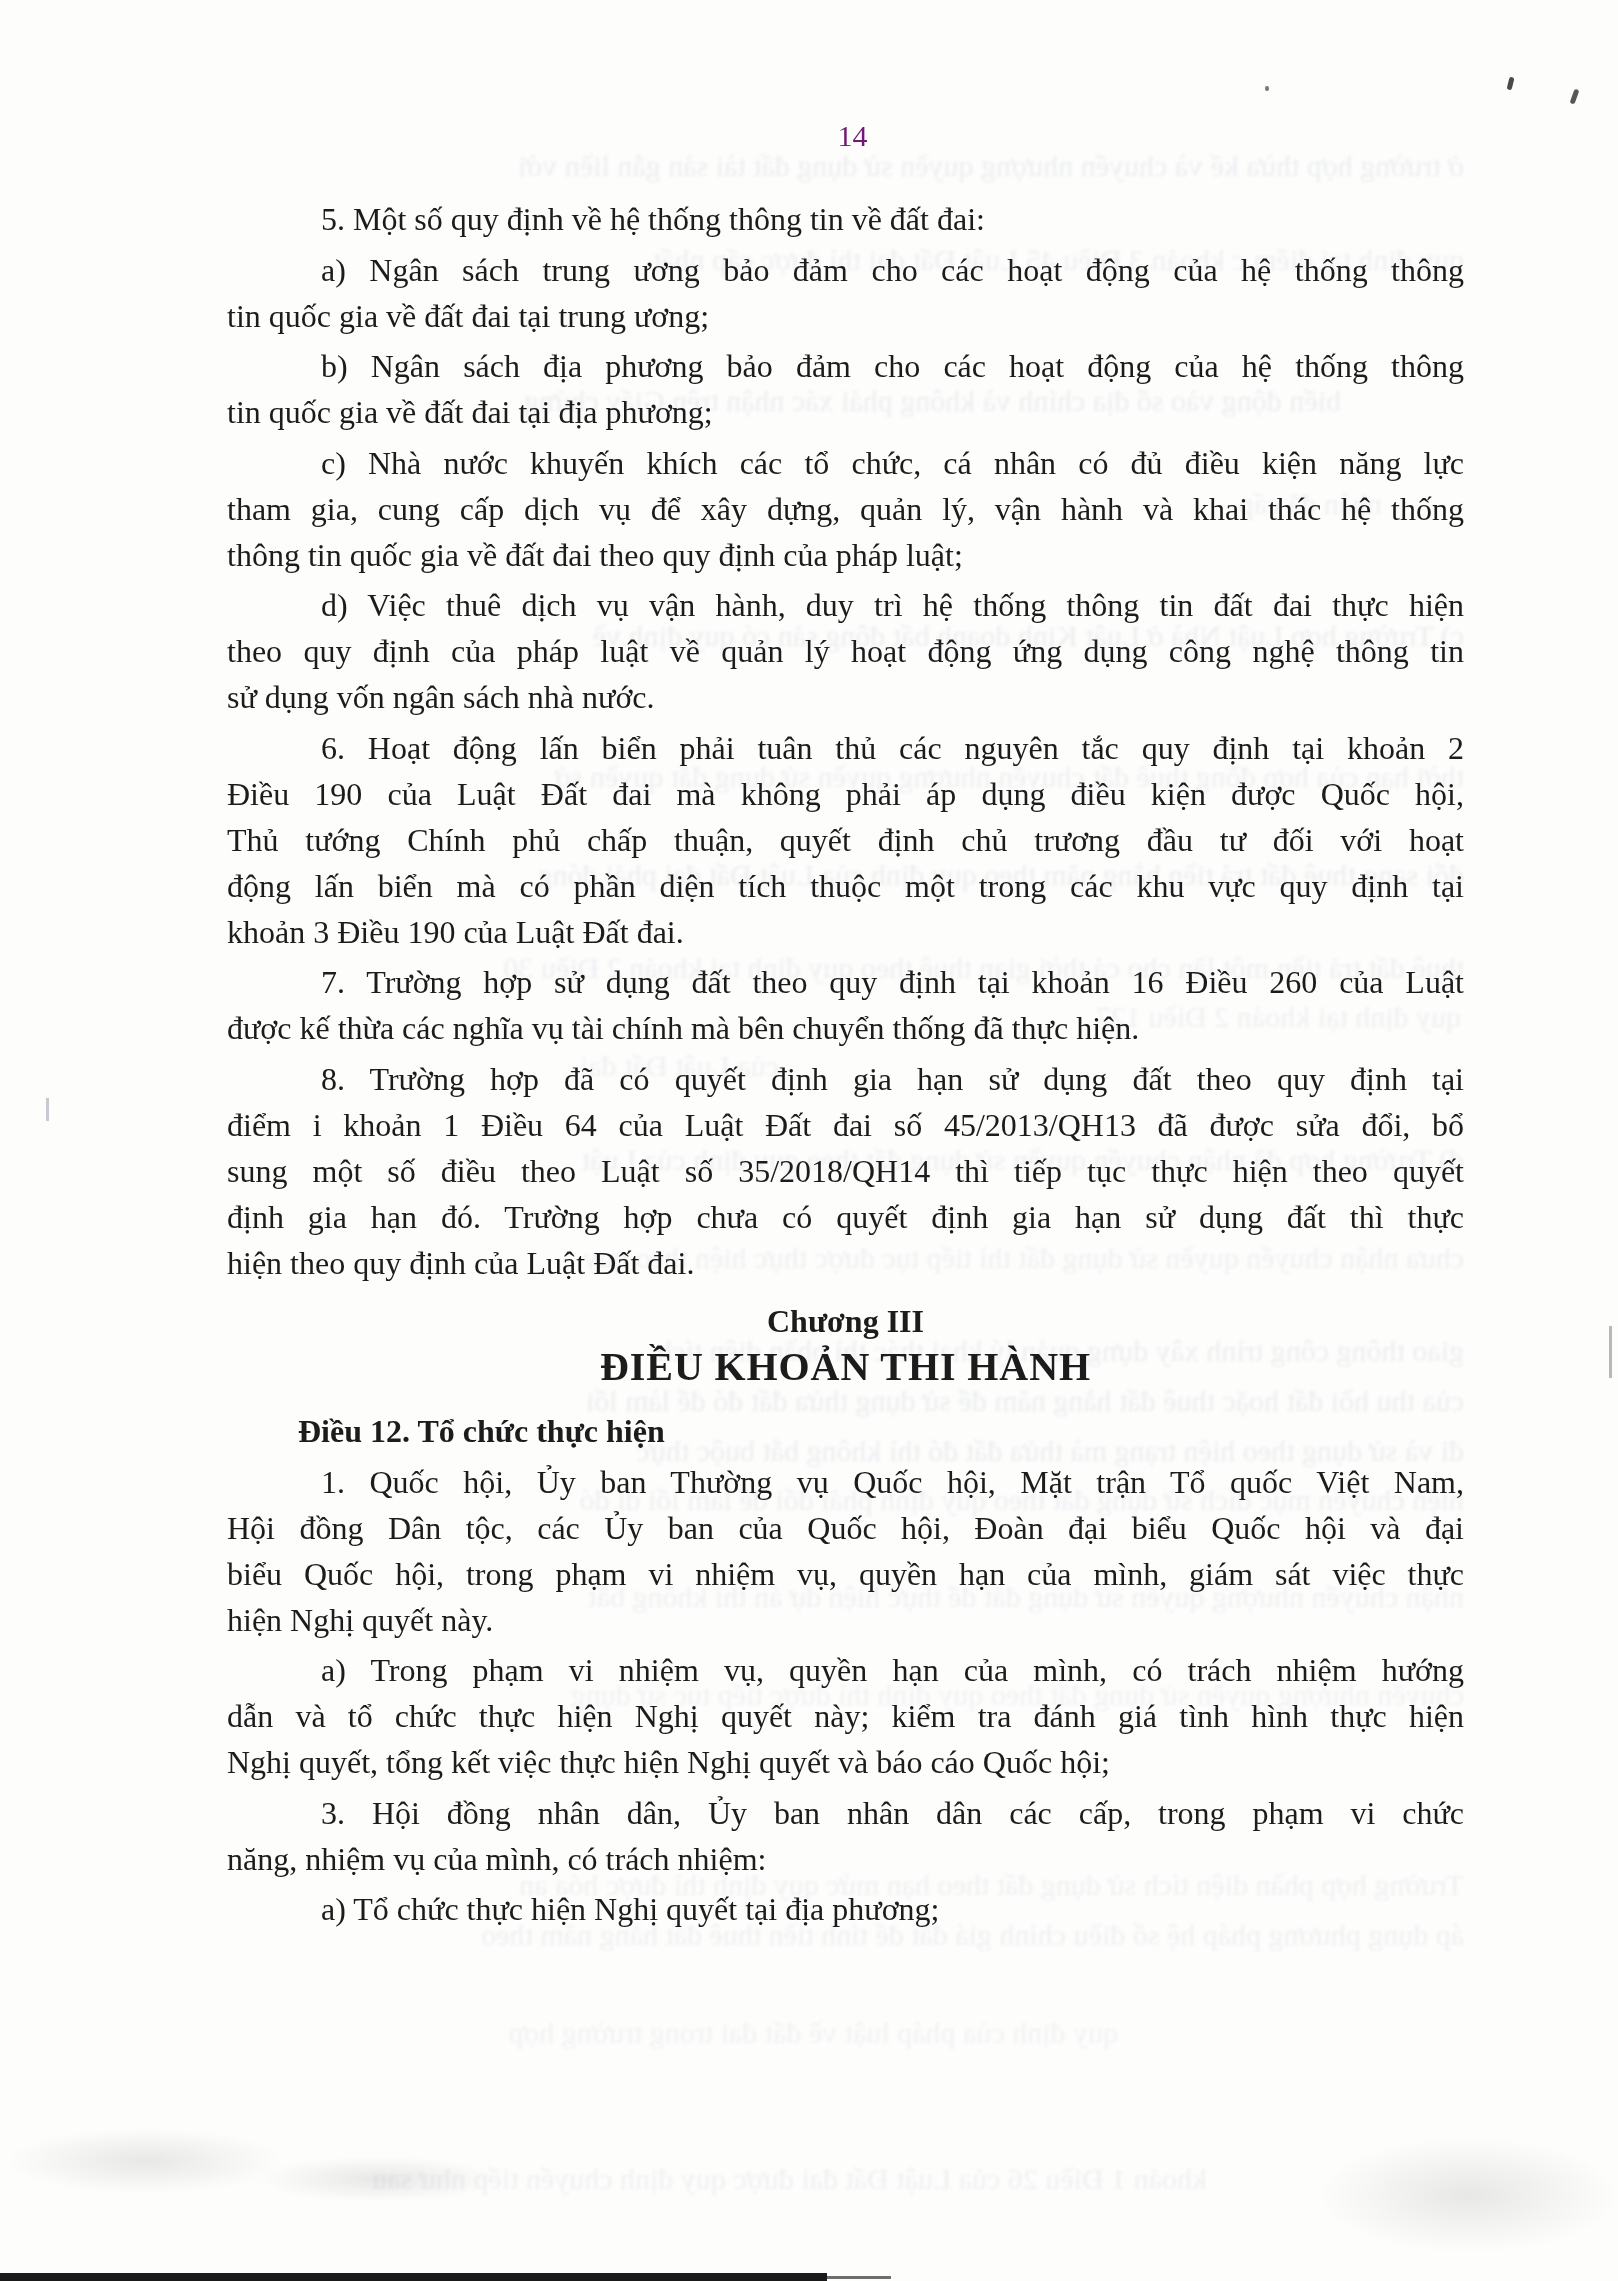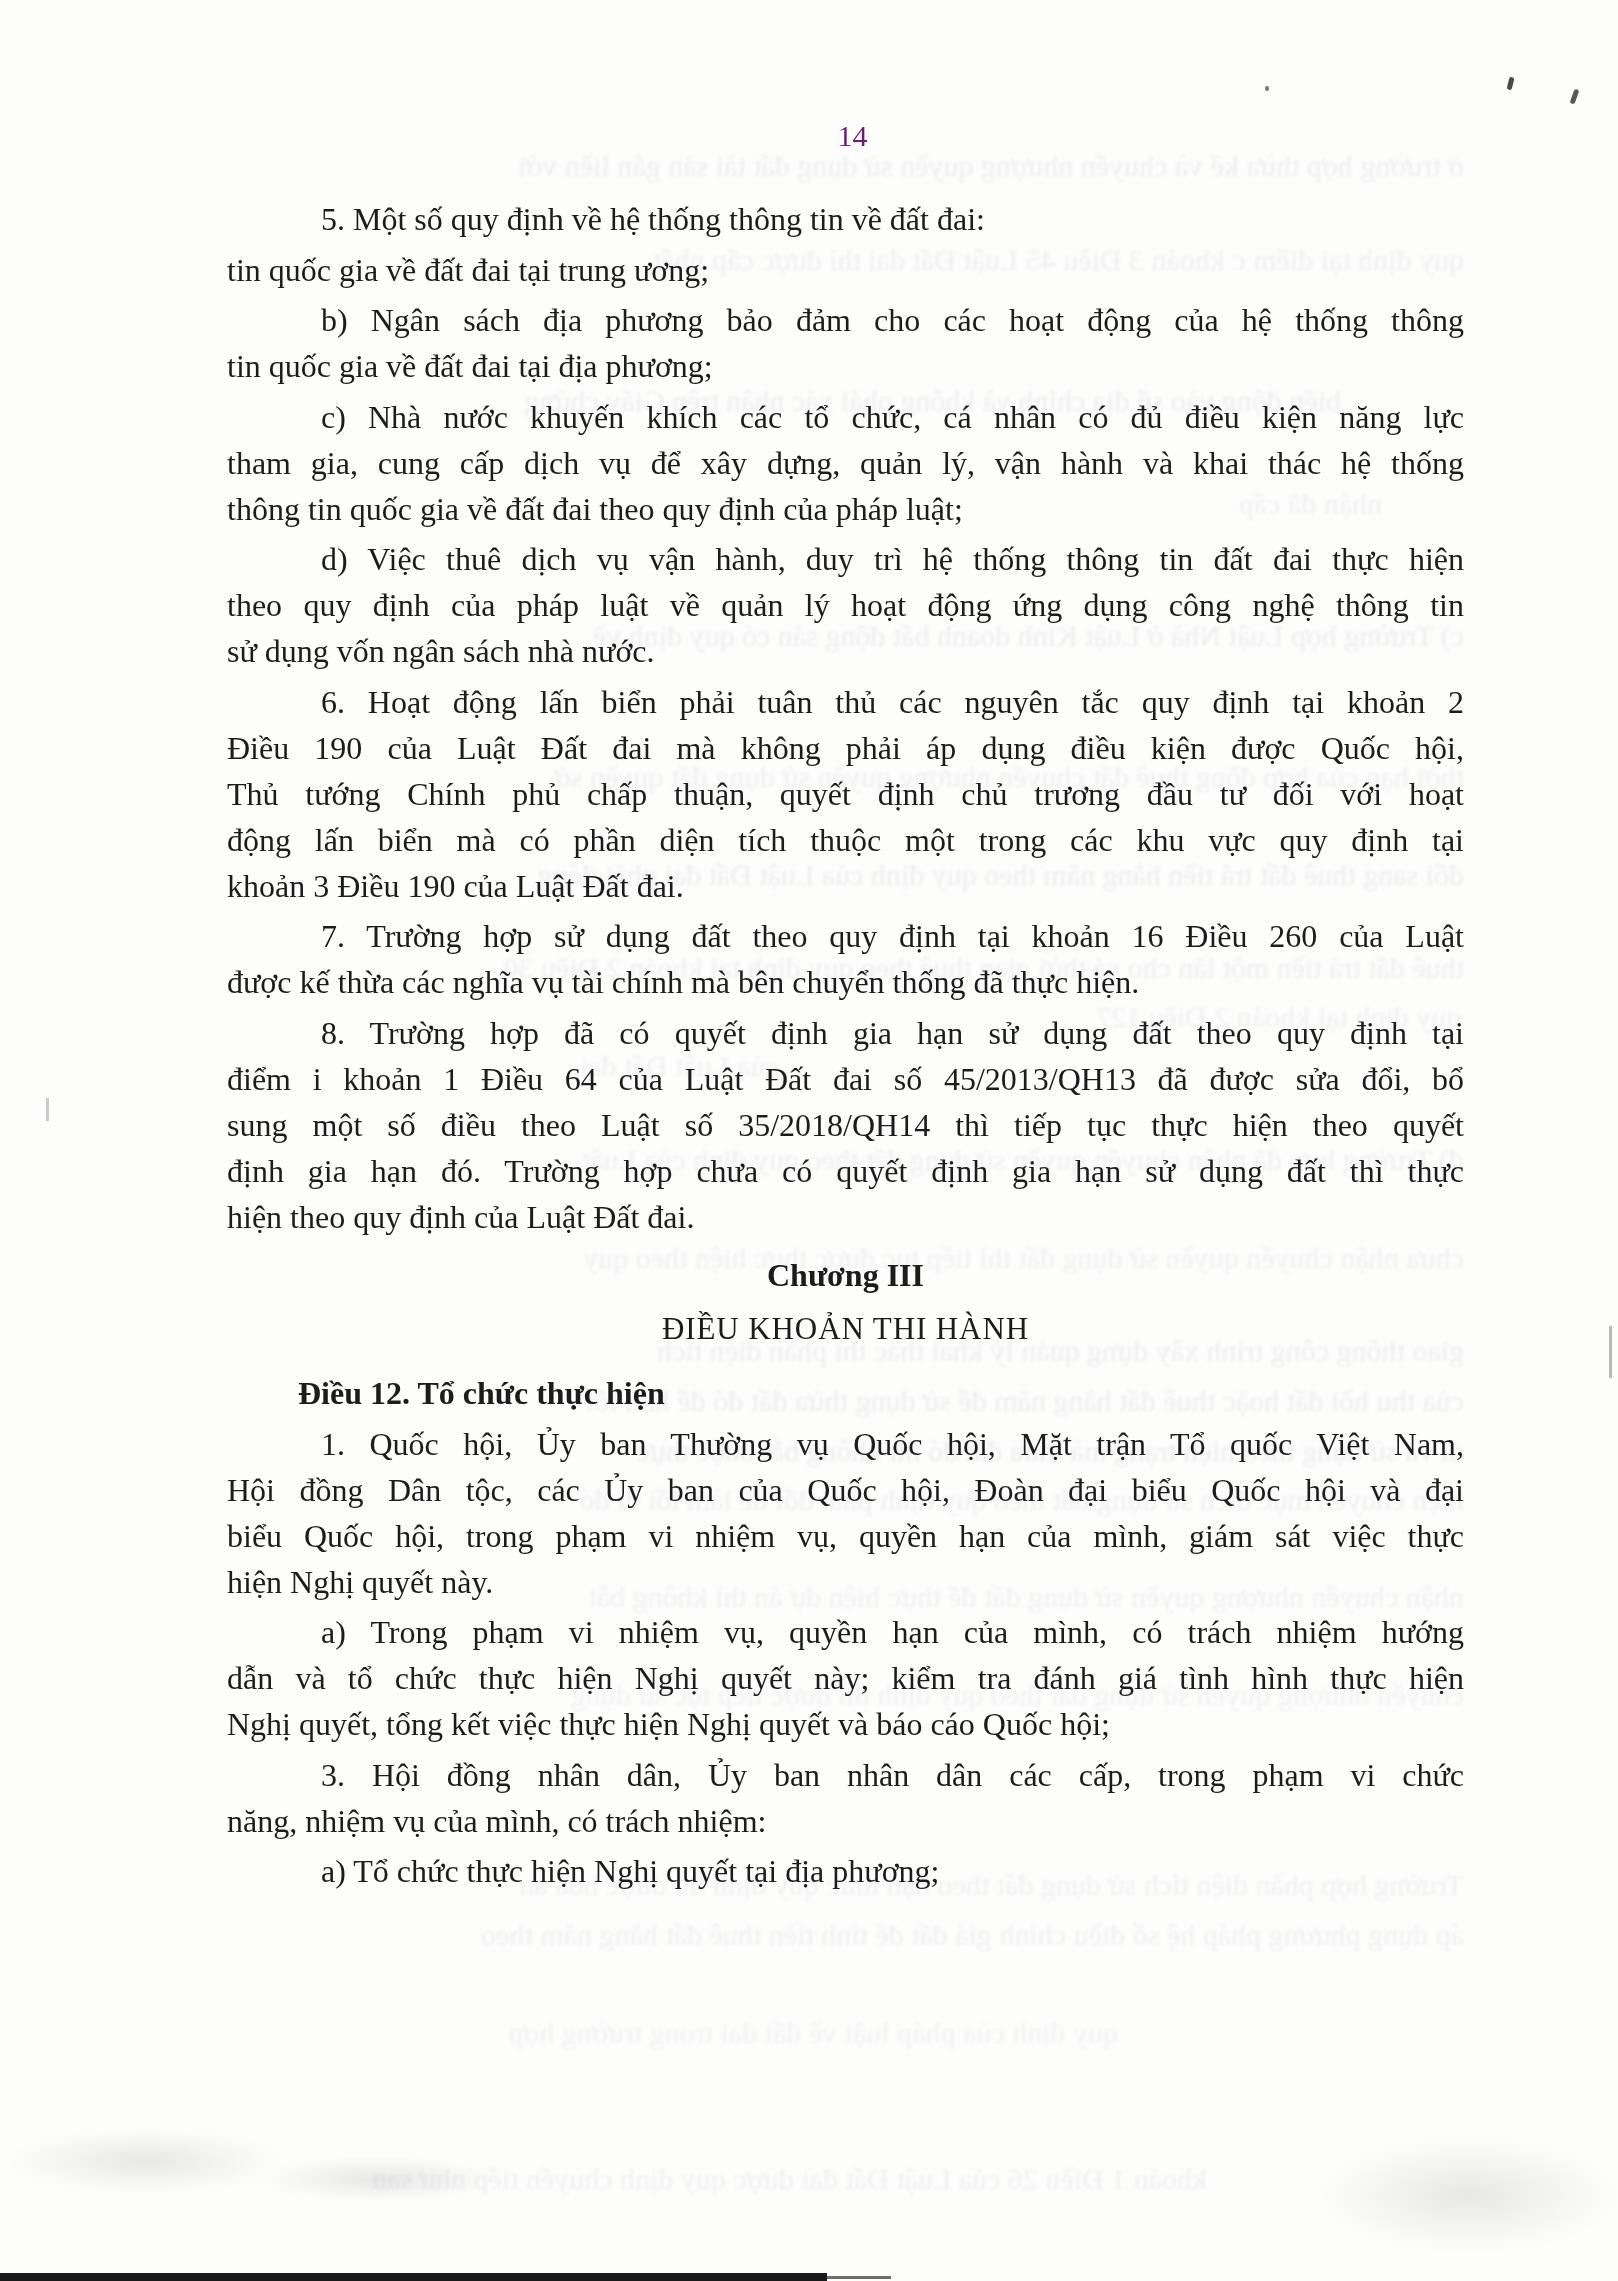--- a/index.html
+++ b/index.html
@@ -18,21 +18,21 @@
 
   .page-number{position:absolute;top:119px;left:815px;width:75px;text-align:center;font-size:30px;color:#701a75;}
 
   .doc{position:absolute;left:227px;top:196px;width:1237px;font-size:32px;line-height:46px;}
   .blk{margin:0 0 4.5px 0;}
   .ln{display:block;text-align:justify;text-align-last:justify;}
   .ln.last{text-align-last:left;}
   .ln.first{text-indent:94px;}
   .chapter{margin-top:12px;margin-bottom:0;font-weight:bold;}
   .chapter .ln{text-align:center;text-align-last:center;text-indent:0;}
-  .chapter-title{font-weight:normal;font-size:31px;margin-top:8px;margin-bottom:18px;letter-spacing:0.9px;}
+  .chapter-title{font-weight:bold;font-size:40px;margin-top:0;margin-bottom:18px;letter-spacing:0.9px;}
   .chapter-title .ln{text-align:center;text-align-last:center;text-indent:0;}
   .article{font-weight:bold;margin-top:10.7px;margin-bottom:5.3px;}
   .article .ln{text-align:right;text-align-last:left;text-indent:71px;}
 
   
   .speck{position:absolute;background:#4a4a4a;}
   .s1{left:1508px;top:77px;width:5.3px;height:13.4px;border-radius:2.7px;transform:rotate(14deg);}
   .s2{left:1572px;top:89px;width:4.5px;height:15px;border-radius:2.7px;transform:rotate(20deg);background:#575757;}
   .s3{left:1265px;top:86px;width:3.6px;height:4.5px;border-radius:50%;background:#7a7a7a;}
   .s4{left:46px;top:1098px;width:2.7px;height:23px;background:#9aa3ad;opacity:.55;}
@@ -73,20 +73,21 @@
       <div class="bleed-line" style="top: 2156px; left: 227px; width: 980px; opacity: 0.1;">khoản 1 Điều 26 của Luật Đất đai được quy định chuyển tiếp như sau</div>
     </div>
 
   <div class="page-number">14</div>
 
   <div class="doc">
       <p class="blk para">
         <span class="ln first last">5. Một số quy định về hệ thống thông tin về đất đai:</span>
       </p>
       <p class="blk para">
+        <span class="ln first">a) Ngân sách trung ương bảo đảm cho các hoạt động của hệ thống thông</span>
         <span class="ln last">tin quốc gia về đất đai tại trung ương;</span>
       </p>
       <p class="blk para">
         <span class="ln first">b) Ngân sách địa phương bảo đảm cho các hoạt động của hệ thống thông</span>
         <span class="ln last">tin quốc gia về đất đai tại địa phương;</span>
       </p>
       <p class="blk para">
         <span class="ln first">c) Nhà nước khuyến khích các tổ chức, cá nhân có đủ điều kiện năng lực</span>
         <span class="ln">tham gia, cung cấp dịch vụ để xây dựng, quản lý, vận hành và khai thác hệ thống</span>
         <span class="ln last">thông tin quốc gia về đất đai theo quy định của pháp luật;</span>

